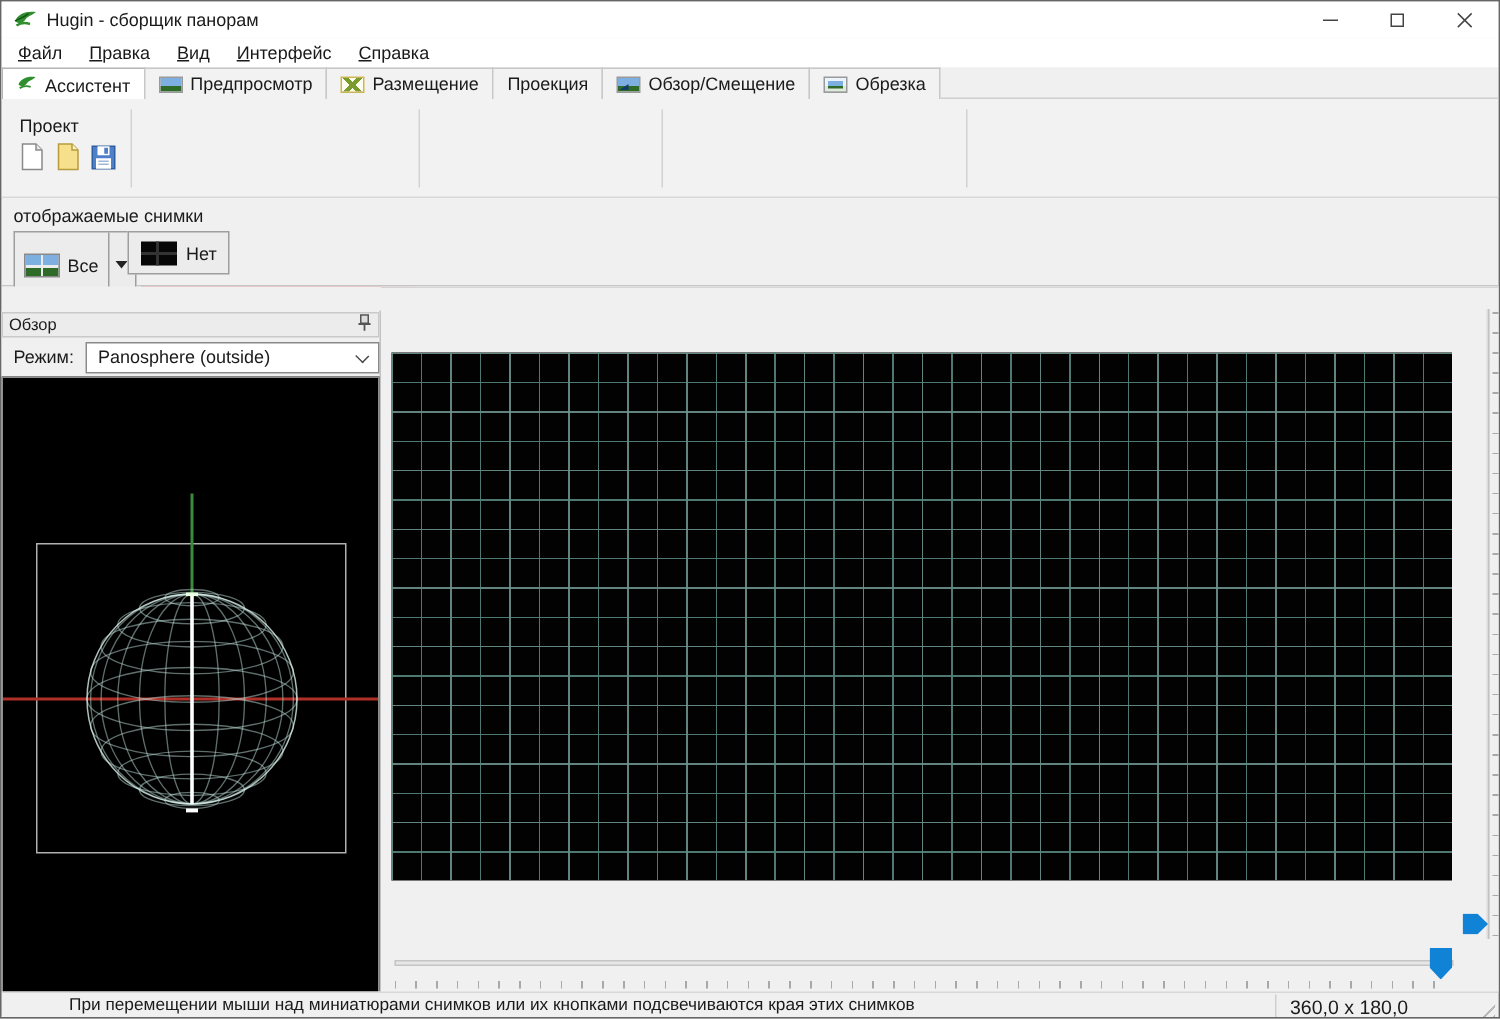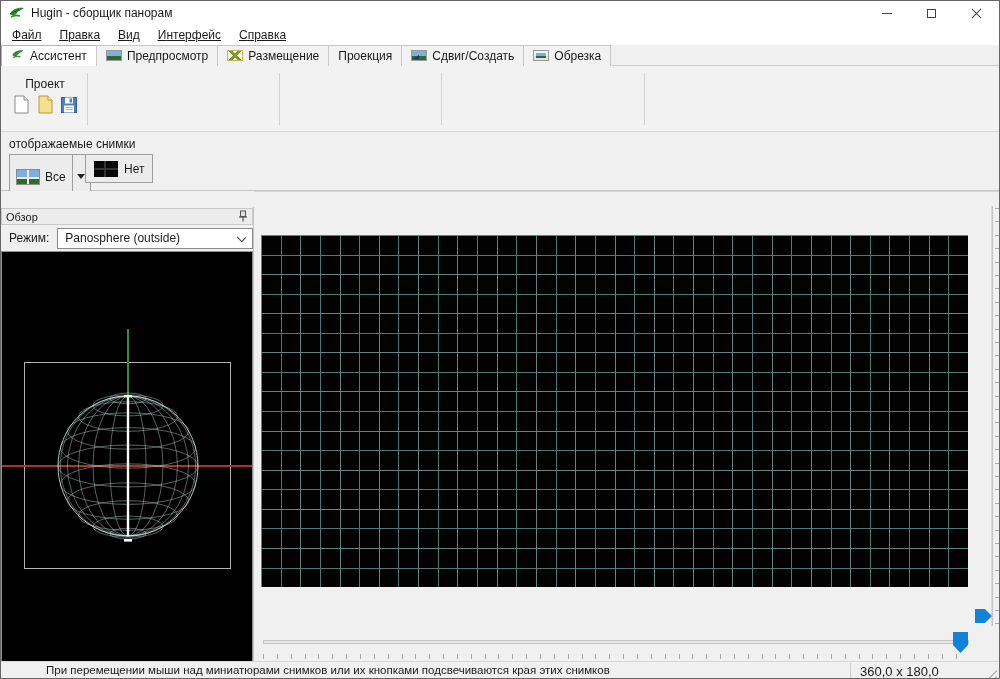--- a/index.html
+++ b/index.html
@@ -14,37 +14,37 @@
   .titlebar .app-icon { position:absolute; left:8px; top:4px; width:16px; height:16px; }
   .titlebar .title { position:absolute; left:30px; top:5px; font-size:12px; white-space:nowrap; }
   .win-btn { position:absolute; top:0; height:24px; width:45px; display:flex; align-items:center; justify-content:center; }
   .wb-min { right:90px; } .wb-max { right:45px; } .wb-close { right:0; }
   .glyph-min { width:10px; height:1px; background:#444; display:block; }
   .glyph-max { width:9px; height:9px; border:1px solid #444; display:block; }
   .glyph-close { position:relative; width:11px; height:11px; display:block; }
   .glyph-close::before,.glyph-close::after { content:""; position:absolute; left:-1px; top:5px; width:13px; height:1px; background:#444; }
   .glyph-close::before { transform:rotate(45deg); } .glyph-close::after { transform:rotate(-45deg); }
   
-  .menubar { position:absolute; left:0; top:24px; width:100%; height:20px; background:#ffffff; display:flex; align-items:center; padding-left:2px;text-decoration:underline; }
+  .menubar { position:absolute; left:0; top:24px; width:100%; height:20px; background:#ffffff; display:flex; align-items:center; padding-left:2px; }
   .menu-item { padding:2px 9px; white-space:nowrap; }
   .menu-item .first { text-decoration:underline; }
   
-  .tabbar { position:absolute; left:0; top:44px; width:100%; height:21px; background:#f0f0f0; border-bottom:1px solid #cfcfcf; display:flex; align-items:center; }
+  .tabbar { position:absolute; left:0; top:44px; width:100%; height:21px; background:#f0f0f0; border-bottom:1px solid #cfcfcf; display:flex; align-items:flex-start; }
   .tab { height:21px; display:flex; align-items:center; gap:5px; padding:0 9px; border:1px solid #c8c8c8; border-bottom:none; background:#f2f2f2; white-space:nowrap; margin-right:-1px; }
   .tab.active { background:#ffffff; height:22px; margin-bottom:-1px; border-color:#b5b5b5; }
   .ico-landscape { width:16px; height:11px; background:linear-gradient(#7db0e0 0 5.5px, #2e6b28 5.5px); border:1px solid #9a9a9a; position:relative; display:inline-block; flex:none; }
   .ico-layout { width:16px; height:11px; flex:none; border:1px solid #c9b458; background:
       linear-gradient(45deg, transparent 42%, #7a9c2e 42% 58%, transparent 58%),
       linear-gradient(135deg, transparent 42%, #7a9c2e 42% 58%, transparent 58%), #fdfdee; }
   .ico-move::after { content:""; position:absolute; left:1px; bottom:1px; width:0; height:0;
       border-top:4px solid transparent; border-right:6px solid #123a6b; }
   .ico-crop { box-shadow:inset 0 0 0 2px rgba(255,255,255,.85); }
   
   .toolbar { position:absolute; left:0; top:65px; width:100%; height:66px; background:#f2f2f2; border-bottom:1px solid #d8d8d8; }
-  .project-label { position:absolute; left:12px; top:11px; width:64px; text-align:center; }
+  .project-label { position:absolute; left:12px; top:11px; width:64px; }
   .proj-icons { position:absolute; left:10px; top:28px; display:flex; gap:4px; }
   .proj-icons svg { display:block; }
   .tb-sep { position:absolute; top:7px; height:52px; width:1px; background:#d2d2d2; }
   .sep1 { left:86px; } .sep2 { left:278px; } .sep3 { left:440px; } .sep4 { left:643px; }
   .red-frame { position:absolute; left:93px; top:69px; width:182px; height:57px; border:3px solid #e81123; padding:2px; background:transparent; }
   .step-btn { display:flex; align-items:center; height:46px; background:#e9e9e9; border:1px solid #9e9e9e; padding-left:5px; }
   .red-frame .step-btn { width:100%; height:100%; }
   .step-btn .icon-num { position:relative; width:34px; height:27px; flex:none;
       background:linear-gradient(#7db0e0 0 13px, #2e6b28 13px); border:1px solid #8a8a8a; }
   .step-btn .icon-num span { position:absolute; left:0; top:-3px; width:100%; text-align:center; color:#fff; font-weight:bold; font-size:25px; text-shadow:0 1px 2px rgba(0,0,0,.45); line-height:30px; }
@@ -152,21 +152,21 @@
     </div>
     <div class="tab">
       <span class="ico-layout"></span>
       <span>Размещение</span>
     </div>
     <div class="tab">
       <span>Проекция</span>
     </div>
     <div class="tab">
       <span class="ico-landscape ico-move"></span>
-      <span>Сдвиг/Создать</span>
+      <span>Обзор/Смещение</span>
     </div>
     <div class="tab">
       <span class="ico-landscape ico-crop"></span>
       <span>Обрезка</span>
     </div>
   </div>
 
   <div class="toolbar">
     <div class="project-label">Проект</div>
     <div class="proj-icons">

